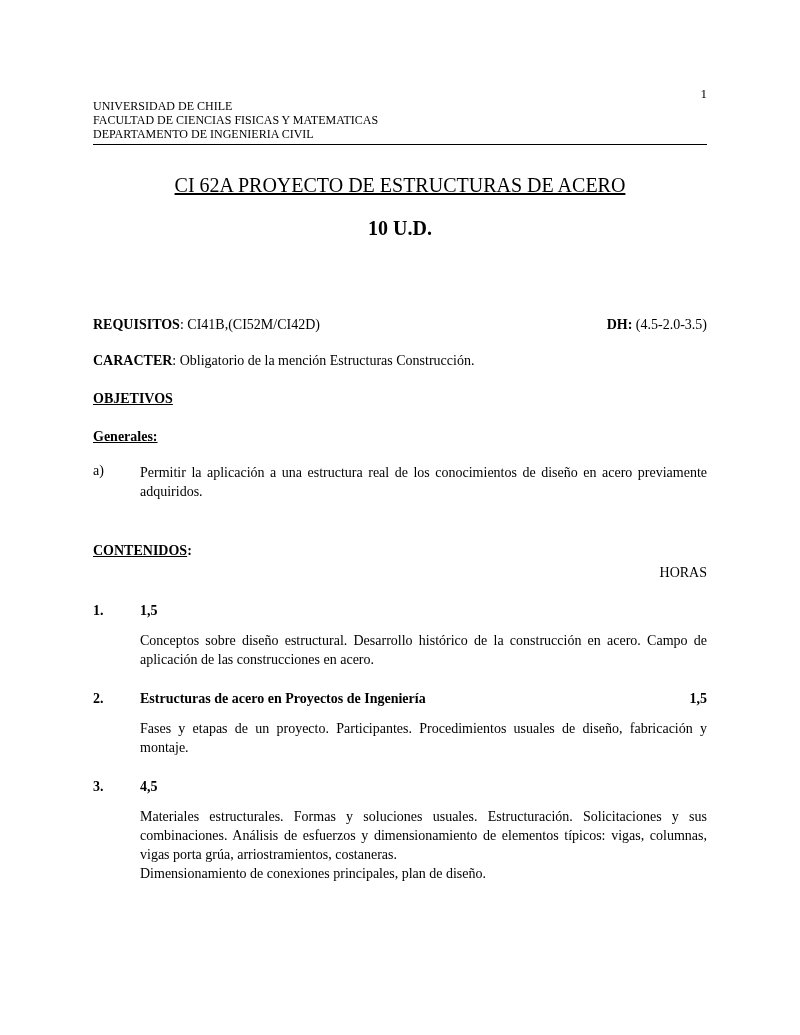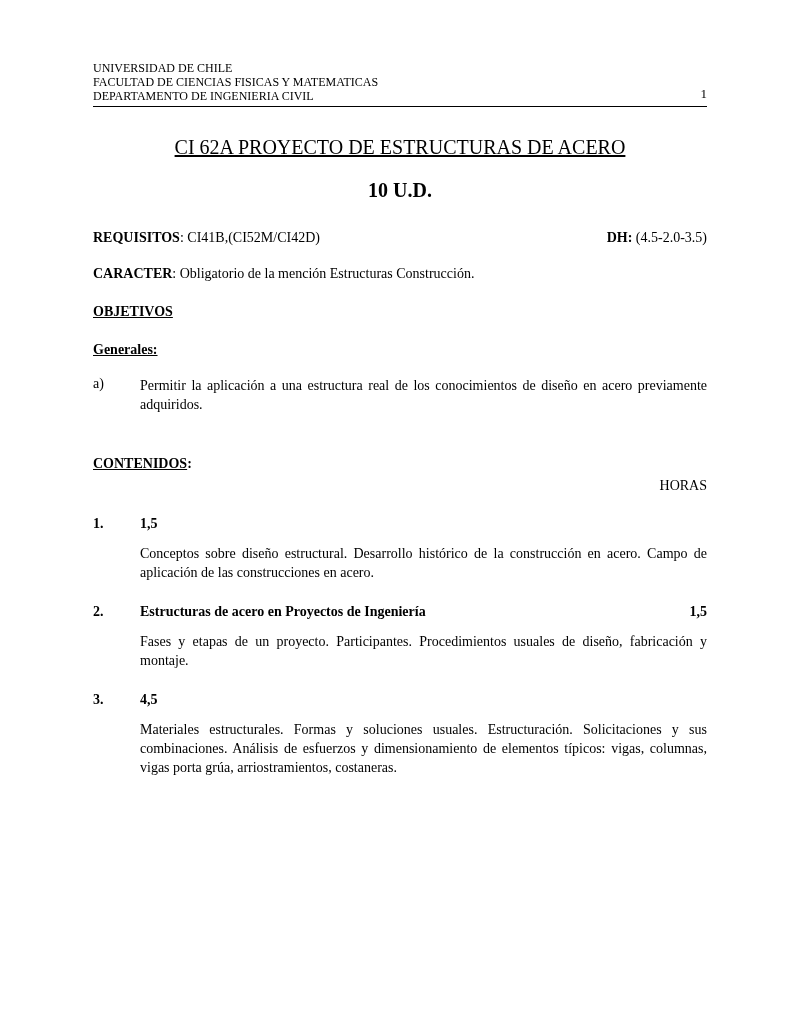--- a/index.html
+++ b/index.html
@@ -24,41 +24,41 @@
     right: 93px;
     font-size: 13px;
   }
   .content {
     position: absolute;
     left: 93px;
     top: 0;
     width: 614px;
   }
   .doc-header {
-    padding-top: 61px;
+    padding-top: 99px;
     font-size: 12px;
     line-height: 14px;
     border-bottom: 1px solid #000;
     padding-bottom: 3px;
   }
   .doc-title {
     margin-top: 29px;
     text-align: center;
     font-weight: normal;
     font-size: 20px;
   }
   .doc-title span { text-decoration: underline; }
   .doc-subtitle {
     margin-top: 20px;
     text-align: center;
     font-weight: bold;
     font-size: 20px;
   }
   .req-row {
-    margin-top: 28px;
+    margin-top: 77px;
     display: flex;
     justify-content: space-between;
   }
   .bold { font-weight: bold; }
   .caracter-row { margin-top: 20px; }
   .section-heading {
     margin-top: 22px;
     font-weight: bold;
   }
   .section-heading .u { text-decoration: underline; }
@@ -160,16 +160,17 @@
       </div>
       <div class="item-desc body-text">Fases y etapas de un proyecto.  Participantes.  Procedimientos usuales  de diseño, fabricación y montaje.</div>
     </div>
 
     <div class="content-item">
       <div class="item-head">
         <div class="marker">3.</div>
         <div class="item-hours">4,5</div>
       </div>
       <div class="item-desc body-text">Materiales estructurales.  Formas y soluciones usuales.  Estructuración.  Solicitaciones y sus combinaciones.   Análisis de esfuerzos y dimensionamiento de elementos típicos: vigas, columnas, vigas porta grúa, arriostramientos, costaneras.</div>
+      <div class="item-desc body-text" style="margin-top:0;">Dimensionamiento de conexiones principales, plan de diseño.</div>
     </div>
 
   </div>
 </div>
 
 </body></html>

